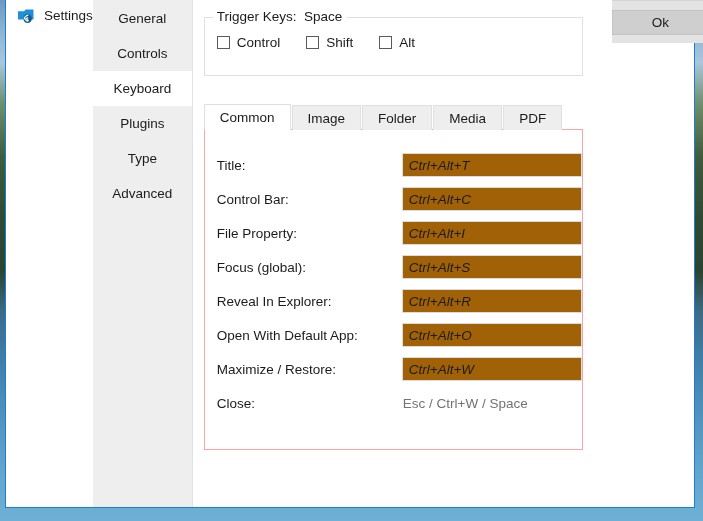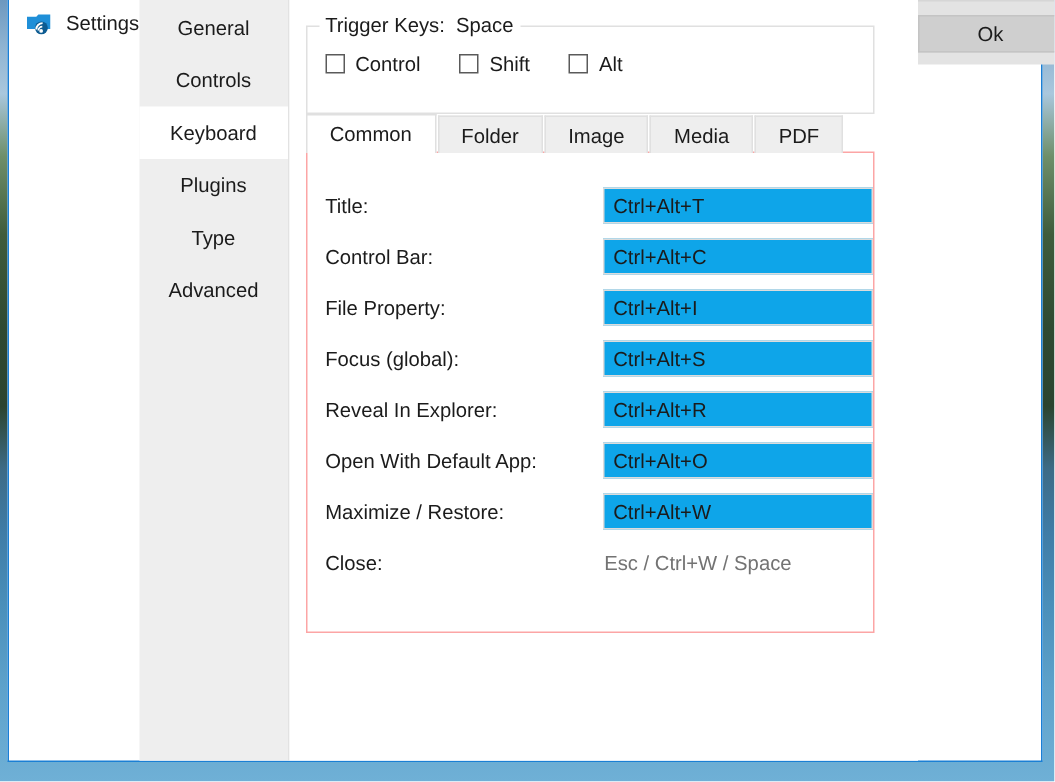--- a/index.html
+++ b/index.html
@@ -152,21 +152,21 @@
     background: #ffffff;
     box-sizing: border-box;
     margin-right: 7px;
     flex-shrink: 0;
   }
 
   
   #tabstrip {
     display: flex;
     align-items: flex-end;
-    margin-top: 0;
+    margin-top: 28px;
     height: 26px;
     position: relative;
     z-index: 2;
   }
   .tab {
     height: 25px;
     line-height: 25px;
     padding: 0 15px;
     font-size: 13.5px;
     color: #1b1b1b;
@@ -209,28 +209,29 @@
     width: 185px;
     min-width: 185px;
     font-size: 13.5px;
     color: #1b1b1b;
   }
   .row-input {
     width: 180px;
     height: 24px;
     line-height: 22px;
     border: 1px solid #dcdcdc;
-    background: #0ea5e9;
+    background: #a16207;
     box-sizing: border-box;
     padding: 0 6px;
     font-size: 13.5px;
     color: #1b1b1b;
     font-family: "Liberation Sans", sans-serif;
     outline: none;
     border-radius: 0;
+    font-style: italic;
   }
   .row-static {
     font-size: 13.5px;
     color: #737373;
     padding-left: 1px;
   }
 
   
   #footer {
     height: 43px;
@@ -317,24 +318,24 @@
               <span>Alt</span>
             </label>
           </div>
         </div>
 
         <div id="tabstrip">
           <div class="tab active">
             <span>Common</span>
           </div>
           <div class="tab">
+            <span>Image</span>
+          </div>
+          <div class="tab">
             <span>Folder</span>
-          </div>
-          <div class="tab">
-            <span>Image</span>
           </div>
           <div class="tab">
             <span>Media</span>
           </div>
           <div class="tab">
             <span>PDF</span>
           </div>
         </div>
 
         <div id="tabpanel">

